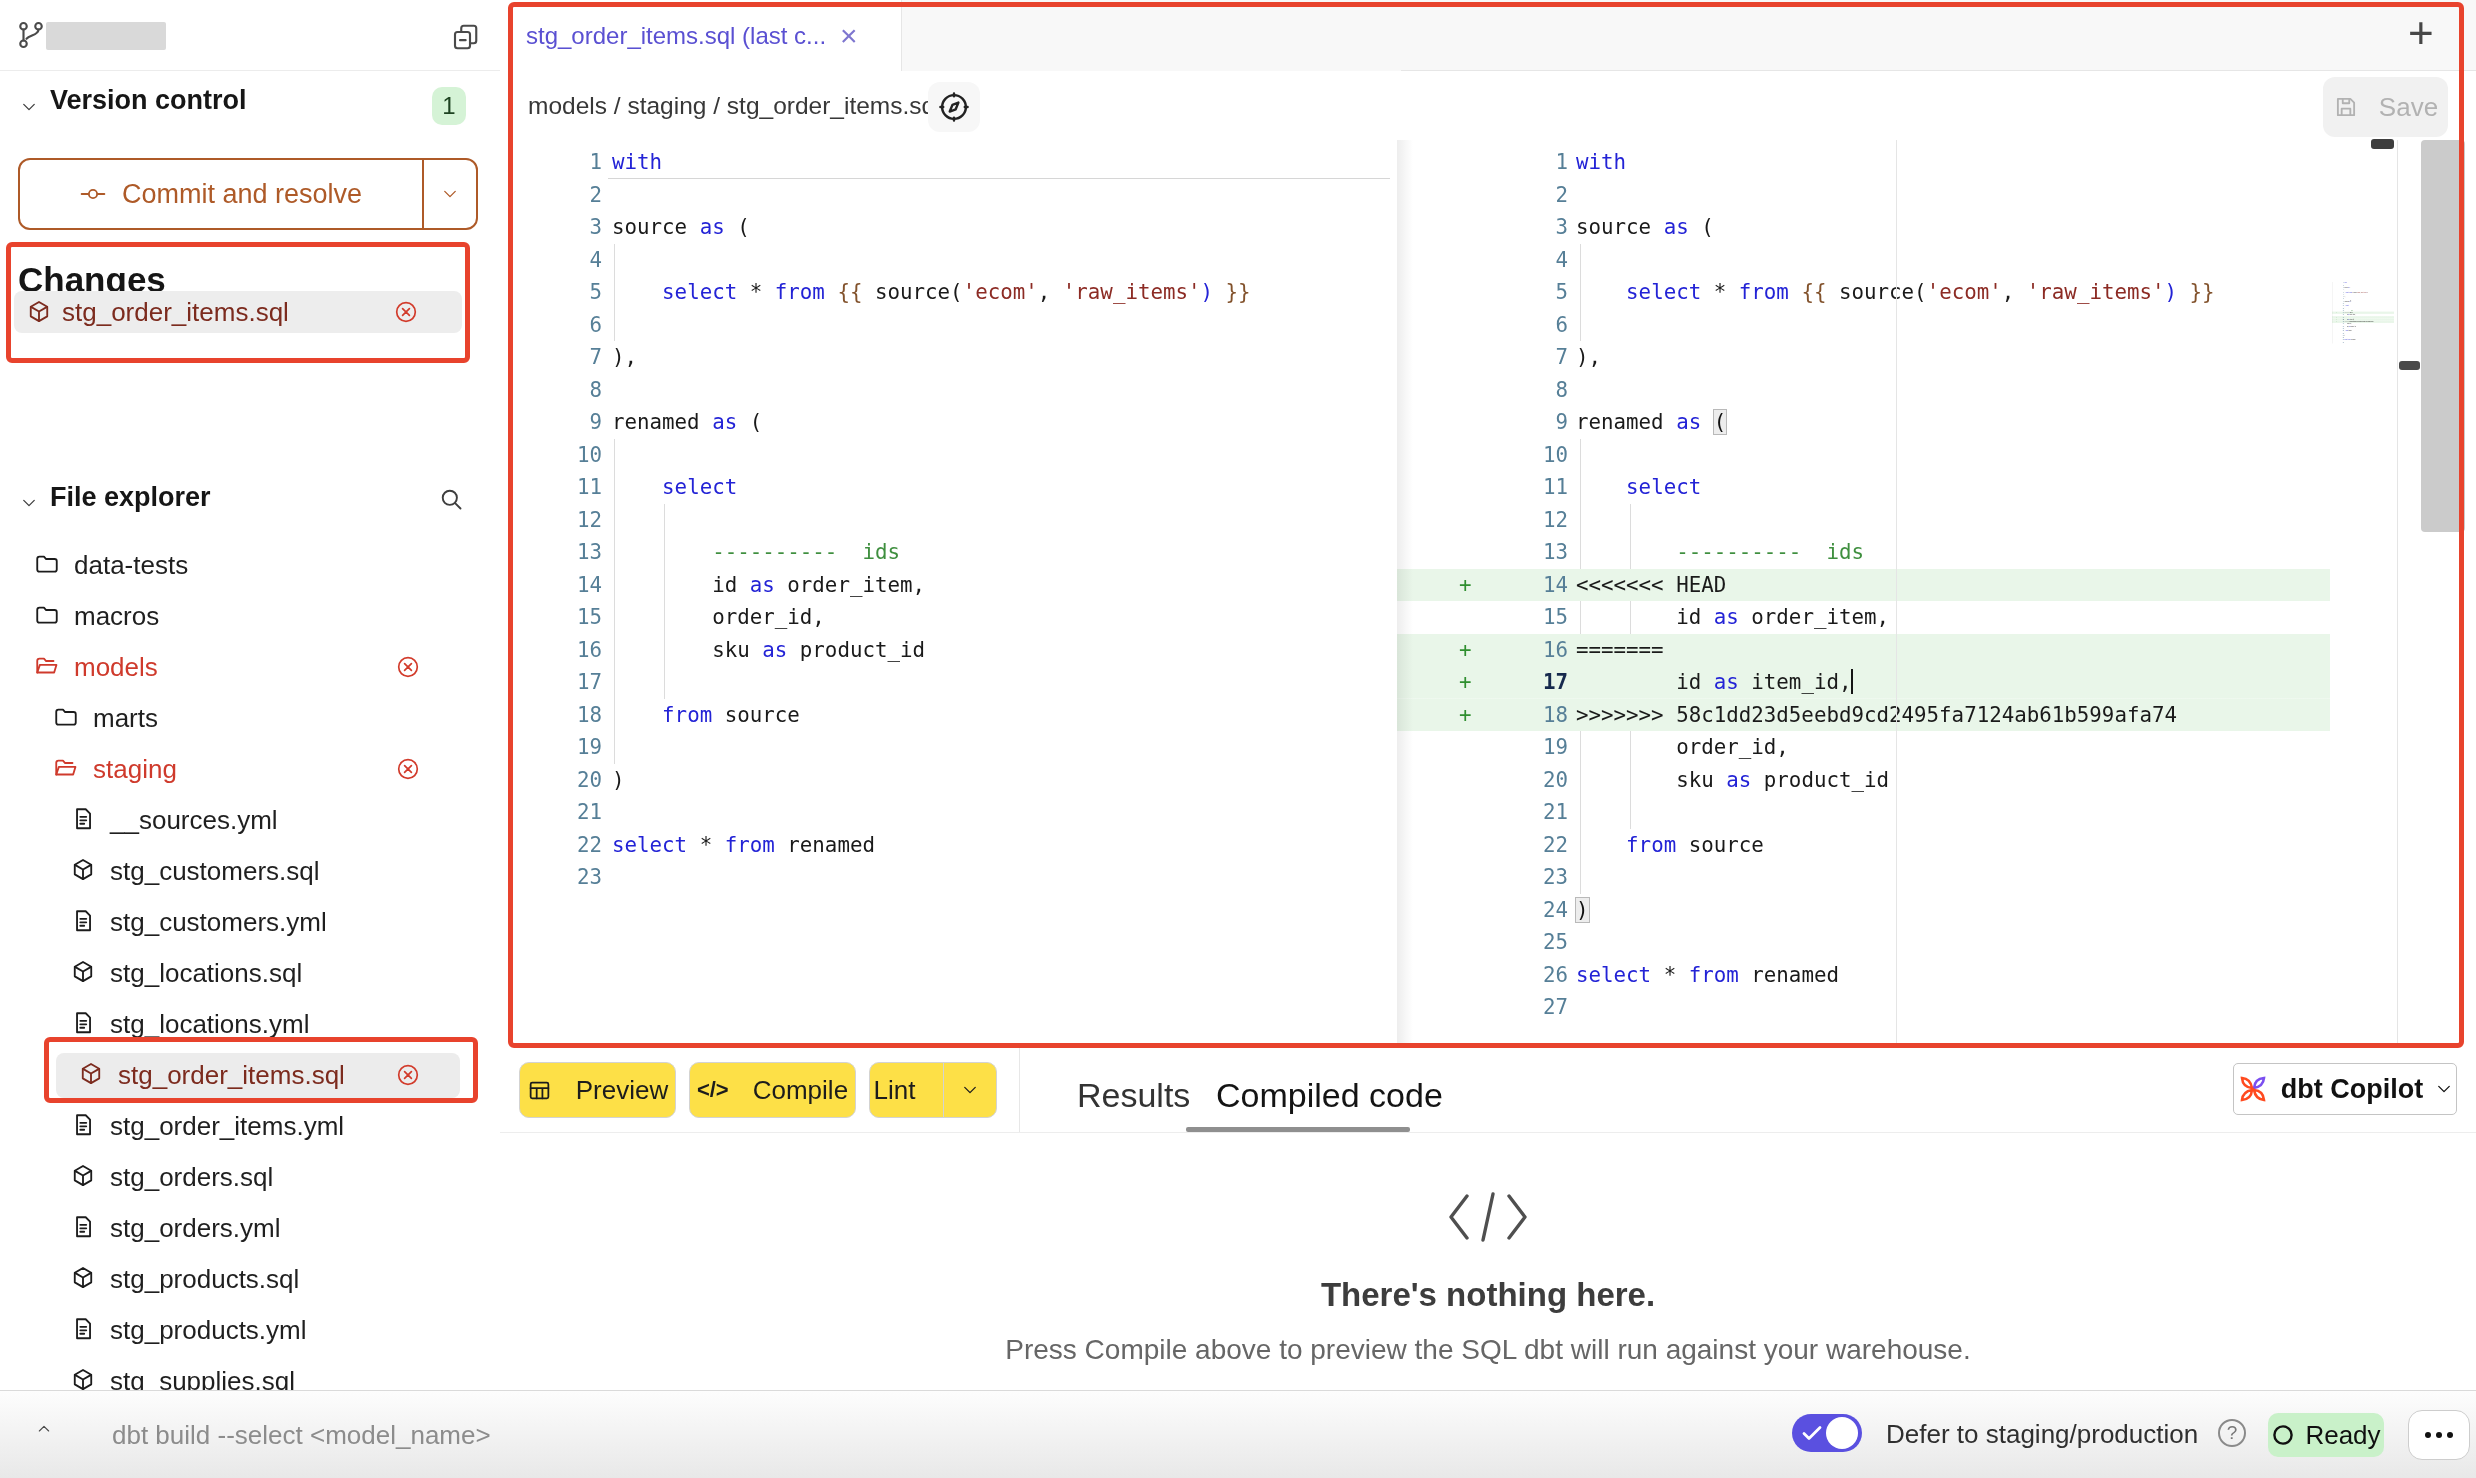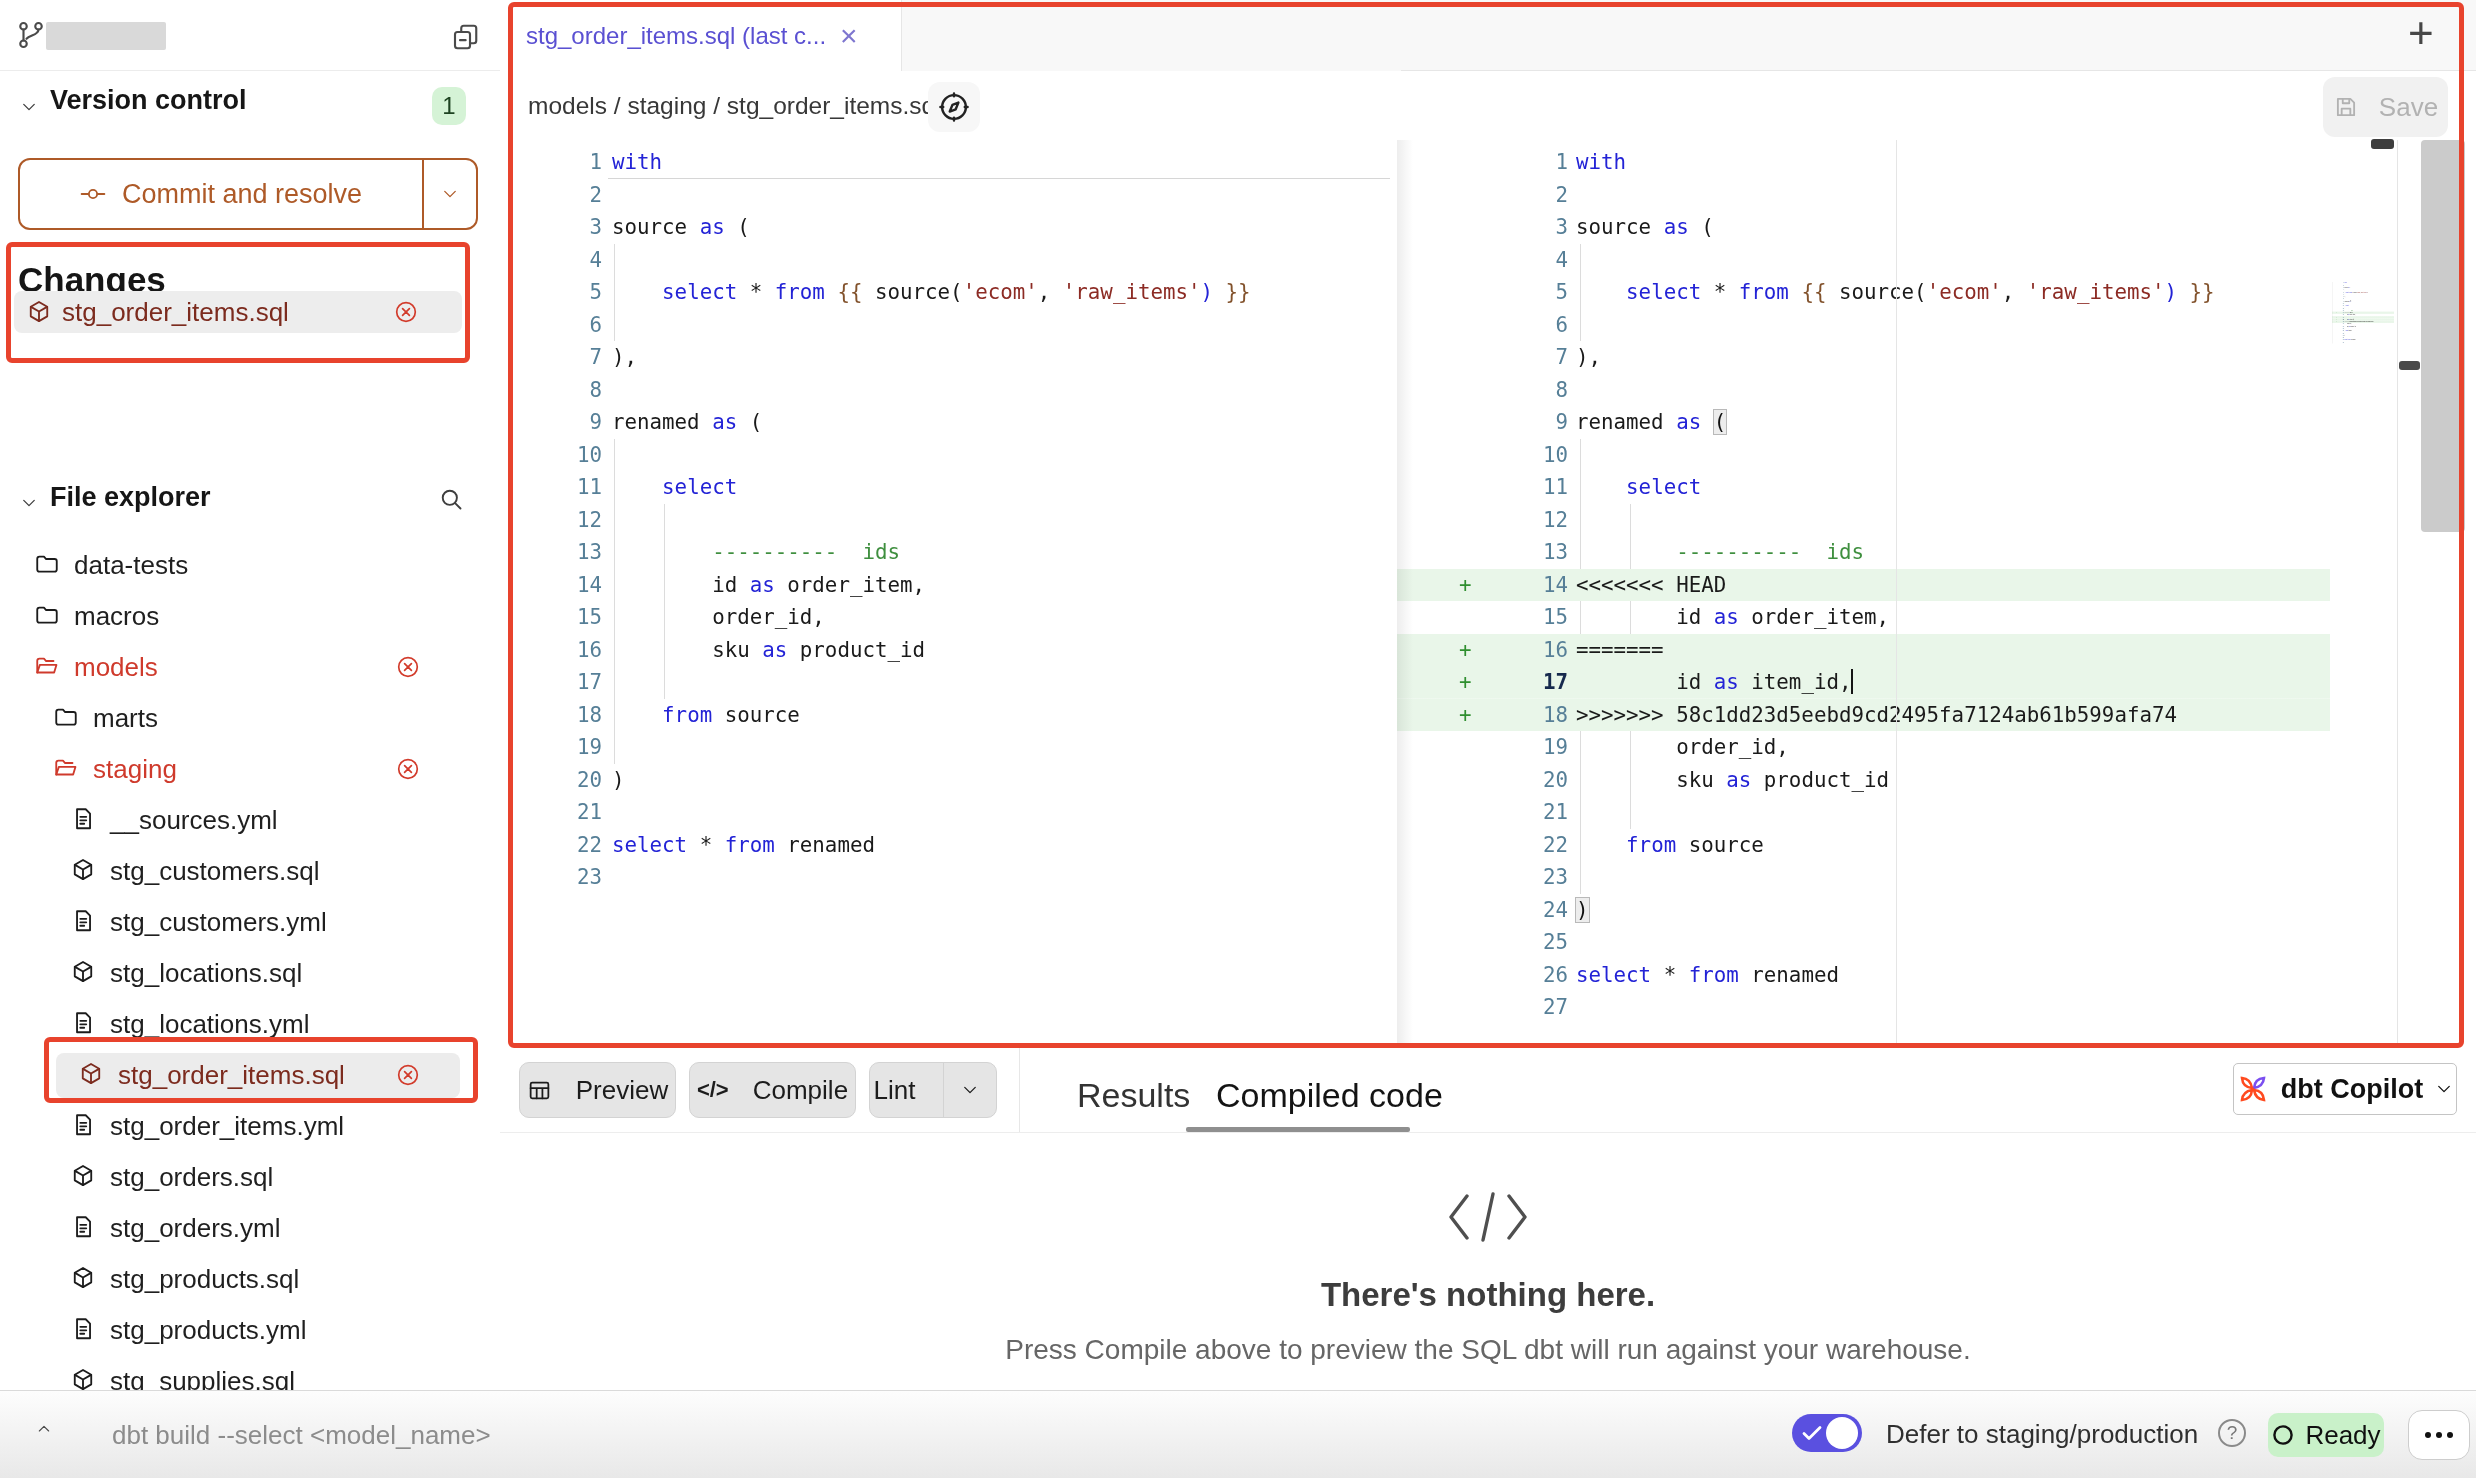--- a/index.html
+++ b/index.html
@@ -86,21 +86,21 @@
   .caret{display:inline-block;width:2px;height:25px;background:#151515;vertical-align:-5px;}
   .pane-div{position:absolute;top:140px;height:908px;width:1px;background:#e5e5e5;}
   .lthumb{position:absolute;left:1871px;top:139px;width:23px;height:10px;background:#3e3e3e;border-radius:3px;z-index:6;}
   .rdash{position:absolute;left:1899px;top:361px;width:21px;height:9px;background:#4a4a4a;border-radius:3px;z-index:6;}
   .bigthumb{position:absolute;left:1921px;top:140px;width:44px;height:392px;background:#cbcbcb;border-radius:4px;z-index:6;}
   .minimap{position:absolute;left:1832px;top:142px;width:62px;height:120px;overflow:hidden;z-index:5;}
   .minimap .mscale{transform:scale(.07);transform-origin:0 0;width:933px;}
   
   .panel{position:absolute;left:500px;top:1048px;width:1976px;height:342px;background:#fff;}
   .panel-border{position:absolute;left:0;top:84px;width:100%;height:1px;background:#ededed;}
-  .abtn{position:absolute;top:14px;height:56px;border:1.5px solid #d3d3d3;border-radius:10px;background:#e5e5e5;
+  .abtn{position:absolute;top:14px;height:56px;border:1.5px solid #d3d3d3;border-radius:10px;background:#fde047;
         display:flex;align-items:center;justify-content:center;gap:24px;font-size:26px;color:#1c1c1c;
         box-sizing:border-box;cursor:pointer;}
   .vdiv{position:absolute;left:519px;top:0;width:1px;height:84px;background:#e7e7e7;}
   .rtab{position:absolute;top:28px;font-size:34px;cursor:pointer;}
   .runder{position:absolute;left:686px;top:79px;width:224px;height:5px;background:#8f8f8f;border-radius:2px;}
   .copilot{position:absolute;left:1733px;top:15px;width:224px;height:52px;border:1.5px solid #c4c4c4;border-radius:5px;
            background:#fff;display:flex;align-items:center;justify-content:center;gap:12px;
            font-size:27px;font-weight:600;color:#111;box-sizing:border-box;cursor:pointer;}
   .empty{position:absolute;left:0;top:140px;width:1976px;text-align:center;}
   .empty .eicon{display:inline-block;color:#4f4f4f;}

